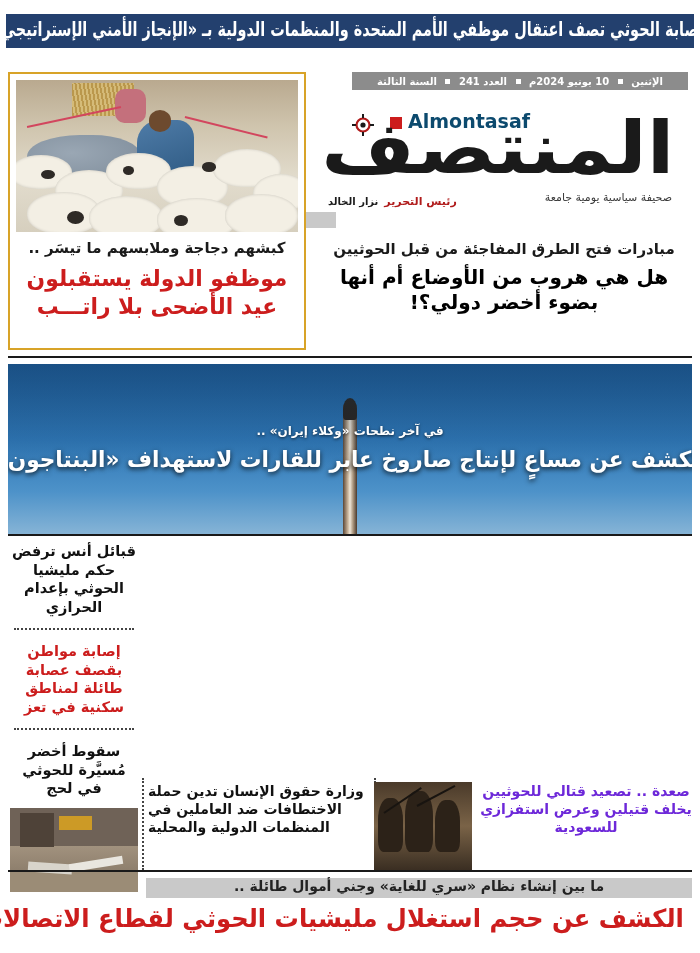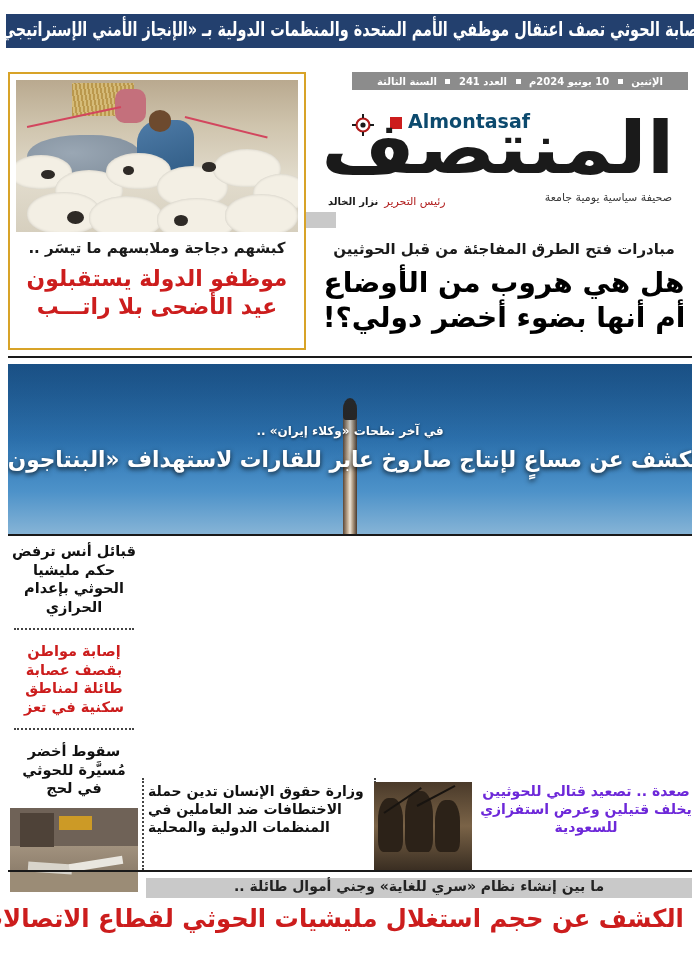--- a/index.html
+++ b/index.html
@@ -73,21 +73,21 @@
     position:absolute;right:316px;top:18px;width:22px;height:22px;
   }
   .subtitle{
     position:absolute;right:18px;bottom:20px;
     font-size:11px;color:#3a3a3a;letter-spacing:0.5px;
   }
   .editor{
     position:absolute;left:10px;bottom:16px;
     font-size:12px;color:#1a1a1a;white-space:nowrap;
   }
-  .editor .lbl{font-weight:normal;font-size:11px;color:#b01b1b;}
+  .editor .lbl{font-weight:bold;font-size:11px;color:#b01b1b;}
   .editor .nm{font-weight:bold;font-size:10px;margin-right:6px;}
   .weburl{
     position:absolute;left:86px;top:212px;width:250px;height:16px;
     background:#c9c9c9;display:flex;align-items:center;justify-content:center;
   }
   .weburl .txt{font-size:10.5px;color:#333;direction:ltr;letter-spacing:0.5px;}
 
   
   .gold-box{
     position:absolute;left:8px;top:72px;width:298px;height:278px;
@@ -148,21 +148,21 @@
   
   .lead{
     position:absolute;left:316px;top:240px;width:376px;
     text-align:center;
   }
   .lead .kicker{
     font-size:15px;font-weight:bold;color:#1a1a1a;line-height:1.2;
   }
   .lead .head{
     margin-top:7px;
-    font-size:28px;font-weight:bold;color:#000;
+    font-size:20px;font-weight:bold;color:#000;
     line-height:1.25;letter-spacing:-0.6px;
   }
 
   
   .hero{
     position:absolute;left:8px;top:364px;width:684px;height:170px;
     overflow:hidden;
     background:linear-gradient(180deg,#1e5b96 0%,#2f76b4 45%,#4d92c9 75%,#86b4d6 100%);
   }
   .hero .missile{

